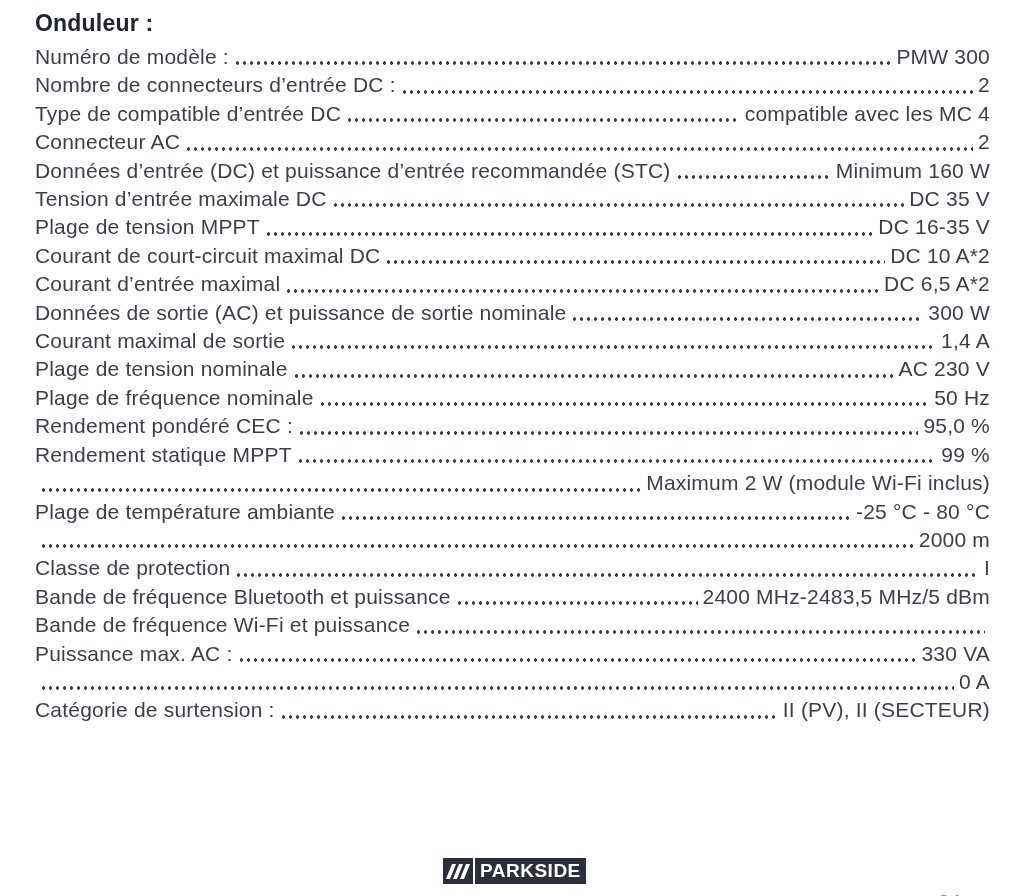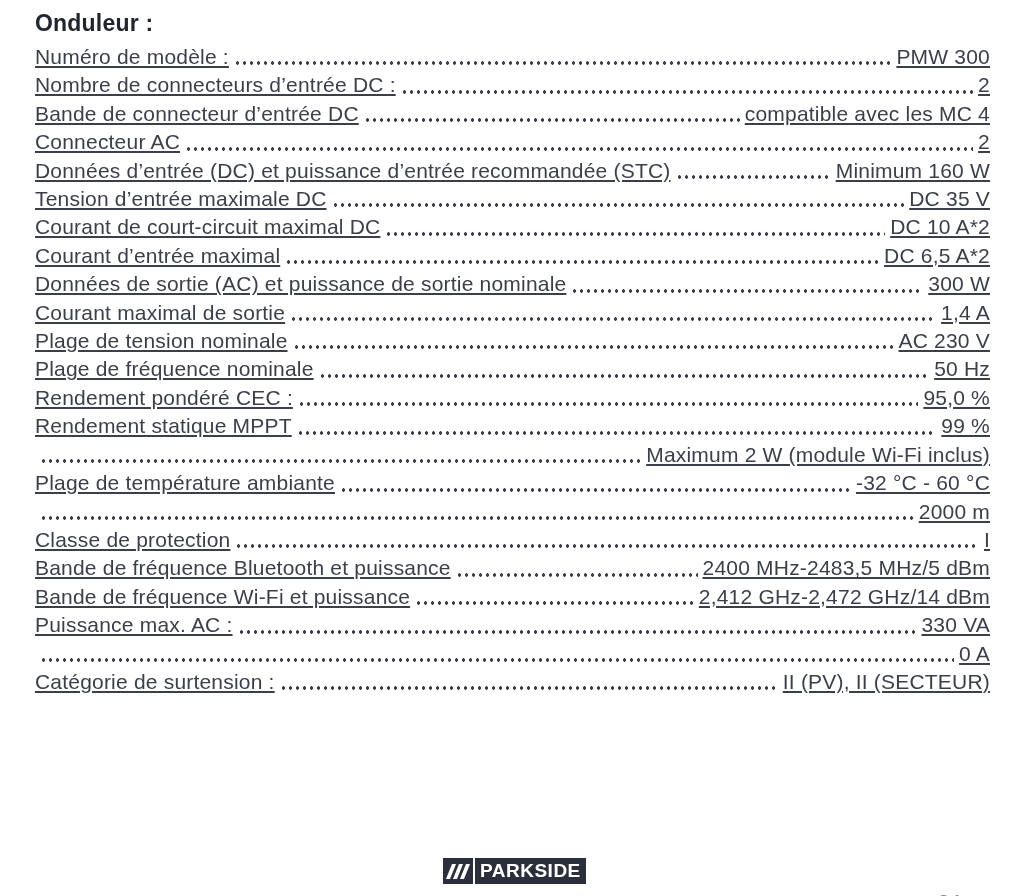--- a/index.html
+++ b/index.html
@@ -20,21 +20,20 @@
   .content{position:absolute;left:35px;right:34px;top:8px;}
   .page-title{
     font-size:23px;font-weight:bold;color:var(--title);
     margin:0 0 4px 0;line-height:31px;letter-spacing:0.2px;
   }
   .spec-list{display:block;}
   .spec-row{
     display:flex;align-items:baseline;
     font-size:21px;line-height:28.4px;letter-spacing:0.2px;
     white-space:nowrap;
-    text-decoration:underline;
   }
   .spec-label{flex:0 0 auto;}
   .spec-leader{
     flex:1 1 auto;min-width:10px;
     align-self:flex-end;height:6px;
     margin:0 5px 5px 5px;
     background-image:radial-gradient(circle, var(--text) 1.55px, rgba(0,0,0,0) 1.9px);
     background-size:7px 6px;
     background-repeat:repeat-x;
     background-position:left center;
@@ -80,21 +79,21 @@
       <span class="spec-value">PMW 300</span>
     </div>
 
     <div class="spec-row">
       <span class="spec-label">Nombre de connecteurs d’entrée DC :</span>
       <span class="spec-leader"></span>
       <span class="spec-value">2</span>
     </div>
 
     <div class="spec-row">
-      <span class="spec-label">Bande de connecteur d’entrée DC</span>
+      <span class="spec-label">Type de compatible d’entrée DC</span>
       <span class="spec-leader"></span>
       <span class="spec-value">compatible avec les MC 4</span>
     </div>
 
     <div class="spec-row">
       <span class="spec-label">Connecteur AC</span>
       <span class="spec-leader"></span>
       <span class="spec-value">2</span>
     </div>
 
@@ -103,20 +102,25 @@
       <span class="spec-leader"></span>
       <span class="spec-value">Minimum 160 W</span>
     </div>
 
     <div class="spec-row">
       <span class="spec-label">Tension d’entrée maximale DC</span>
       <span class="spec-leader"></span>
       <span class="spec-value">DC 35 V</span>
     </div>
 
+    <div class="spec-row">
+      <span class="spec-label">Plage de tension MPPT</span>
+      <span class="spec-leader"></span>
+      <span class="spec-value">DC 16-35 V</span>
+    </div>
 
 
     <div class="spec-row">
       <span class="spec-label">Courant de court-circuit maximal DC</span>
       <span class="spec-leader"></span>
       <span class="spec-value">DC 10 A*2</span>
     </div>
 
     <div class="spec-row">
       <span class="spec-label">Courant d’entrée maximal</span>
@@ -162,21 +166,21 @@
     </div>
 
     <div class="spec-row">
       <span class="spec-leader"></span>
       <span class="spec-value">Maximum 2 W (module Wi-Fi inclus)</span>
     </div>
 
     <div class="spec-row">
       <span class="spec-label">Plage de température ambiante</span>
       <span class="spec-leader"></span>
-      <span class="spec-value">-32 °C - 60 °C</span>
+      <span class="spec-value">-25 °C - 80 °C</span>
     </div>
 
     <div class="spec-row">
       <span class="spec-leader"></span>
       <span class="spec-value">2000 m</span>
     </div>
 
     <div class="spec-row">
       <span class="spec-label">Classe de protection</span>
       <span class="spec-leader"></span>
@@ -185,21 +189,20 @@
 
     <div class="spec-row">
       <span class="spec-label">Bande de fréquence Bluetooth et puissance</span>
       <span class="spec-leader"></span>
       <span class="spec-value">2400 MHz-2483,5 MHz/5 dBm</span>
     </div>
 
     <div class="spec-row">
       <span class="spec-label">Bande de fréquence Wi-Fi et puissance</span>
       <span class="spec-leader"></span>
-      <span class="spec-value">2,412 GHz-2,472 GHz/14 dBm</span>
     </div>
 
     <div class="spec-row">
       <span class="spec-label">Puissance max. AC :</span>
       <span class="spec-leader"></span>
       <span class="spec-value">330 VA</span>
     </div>
 
     <div class="spec-row">
       <span class="spec-leader"></span>

